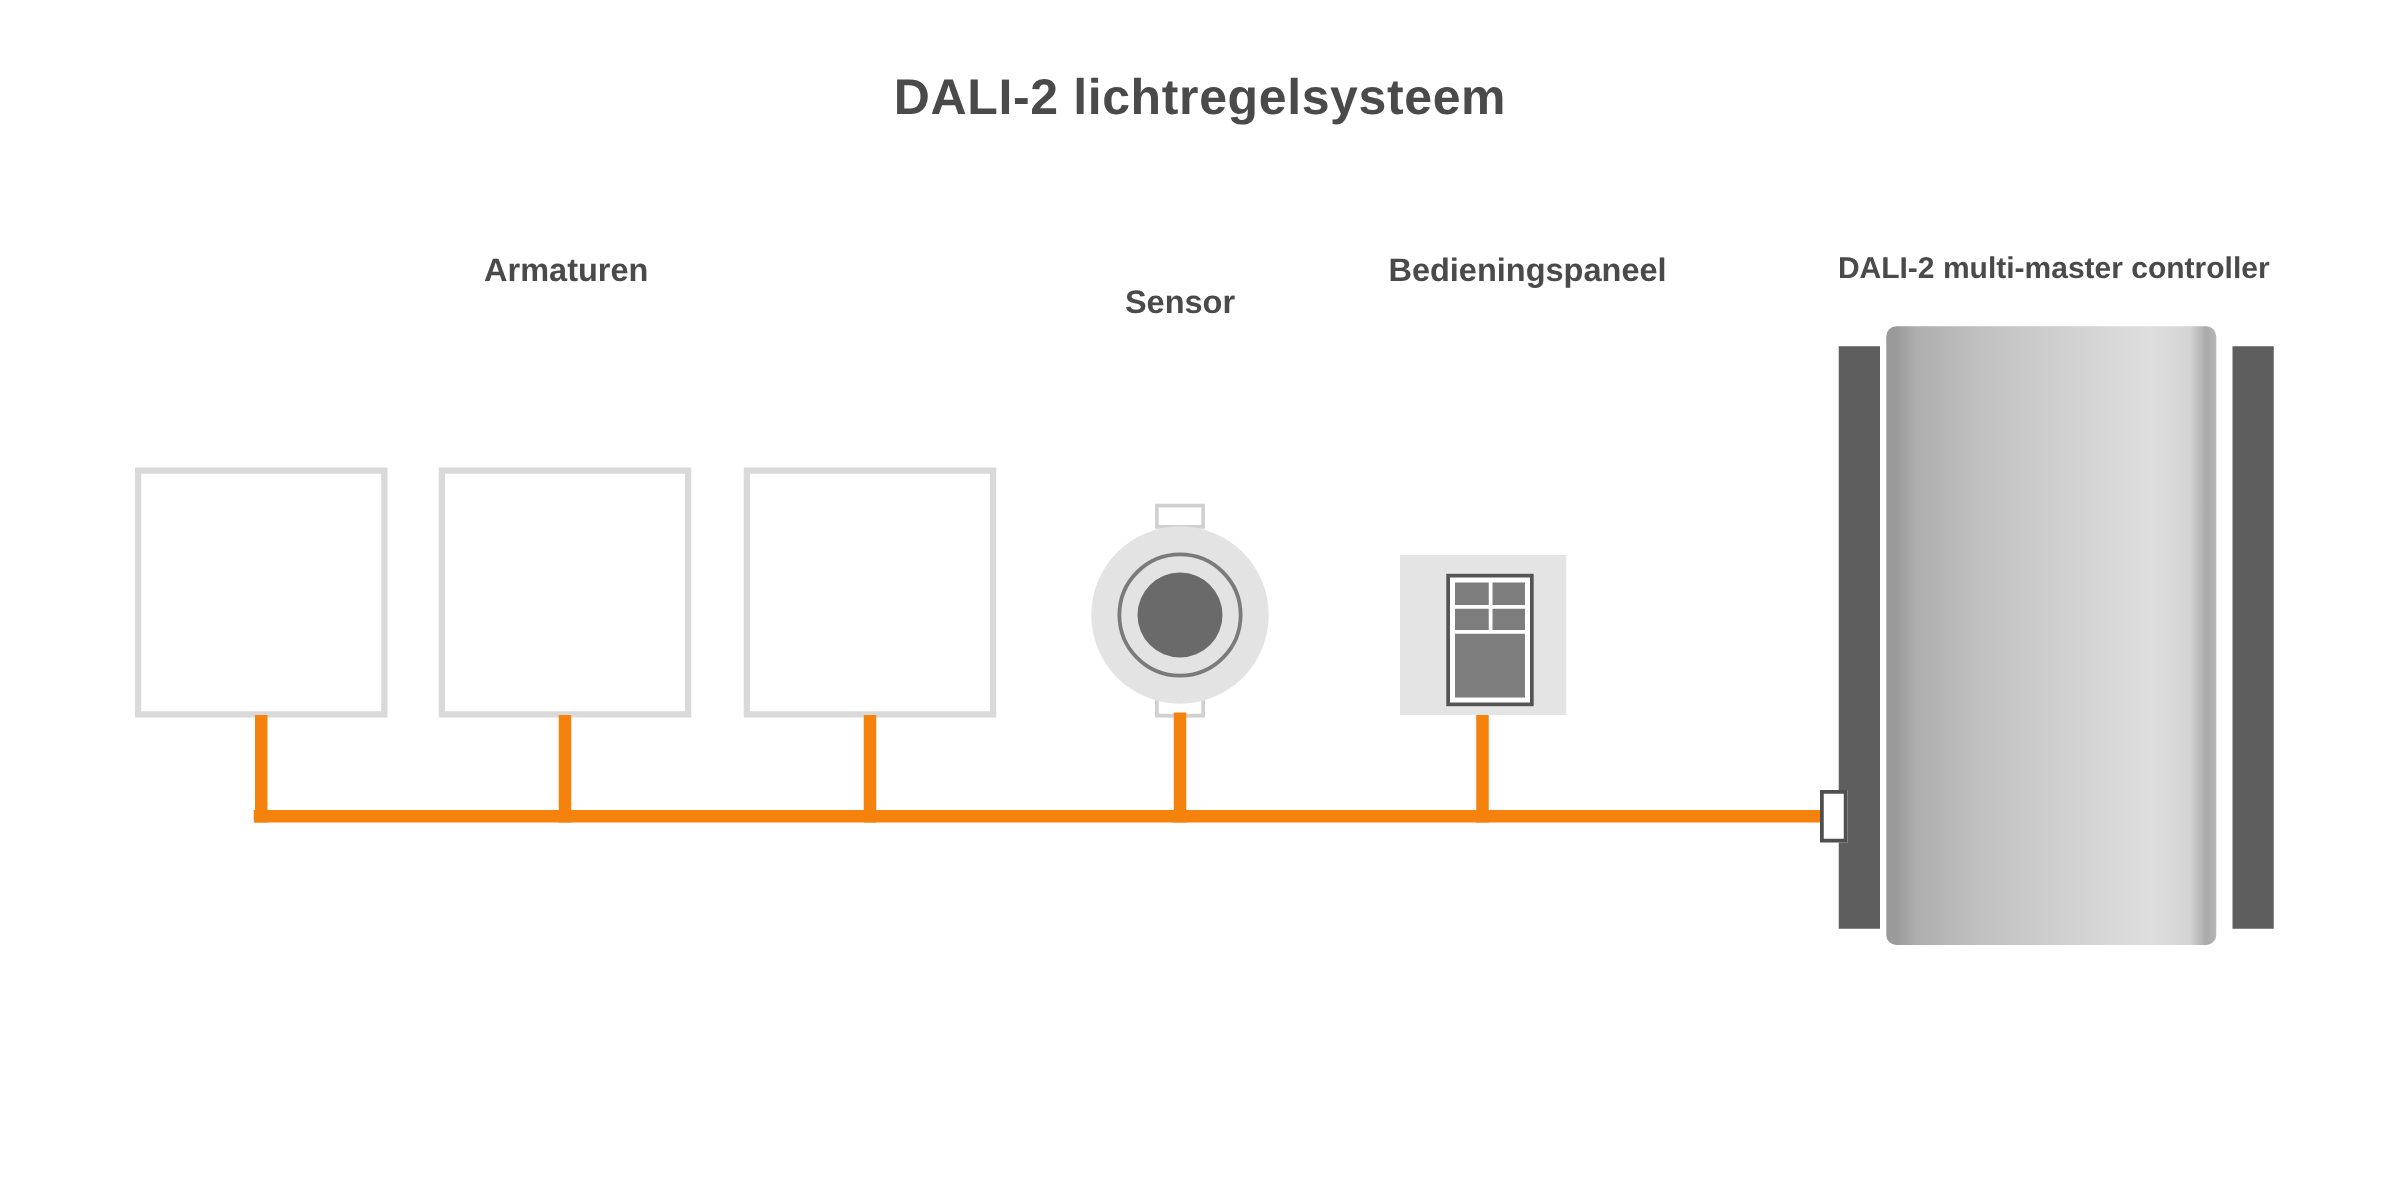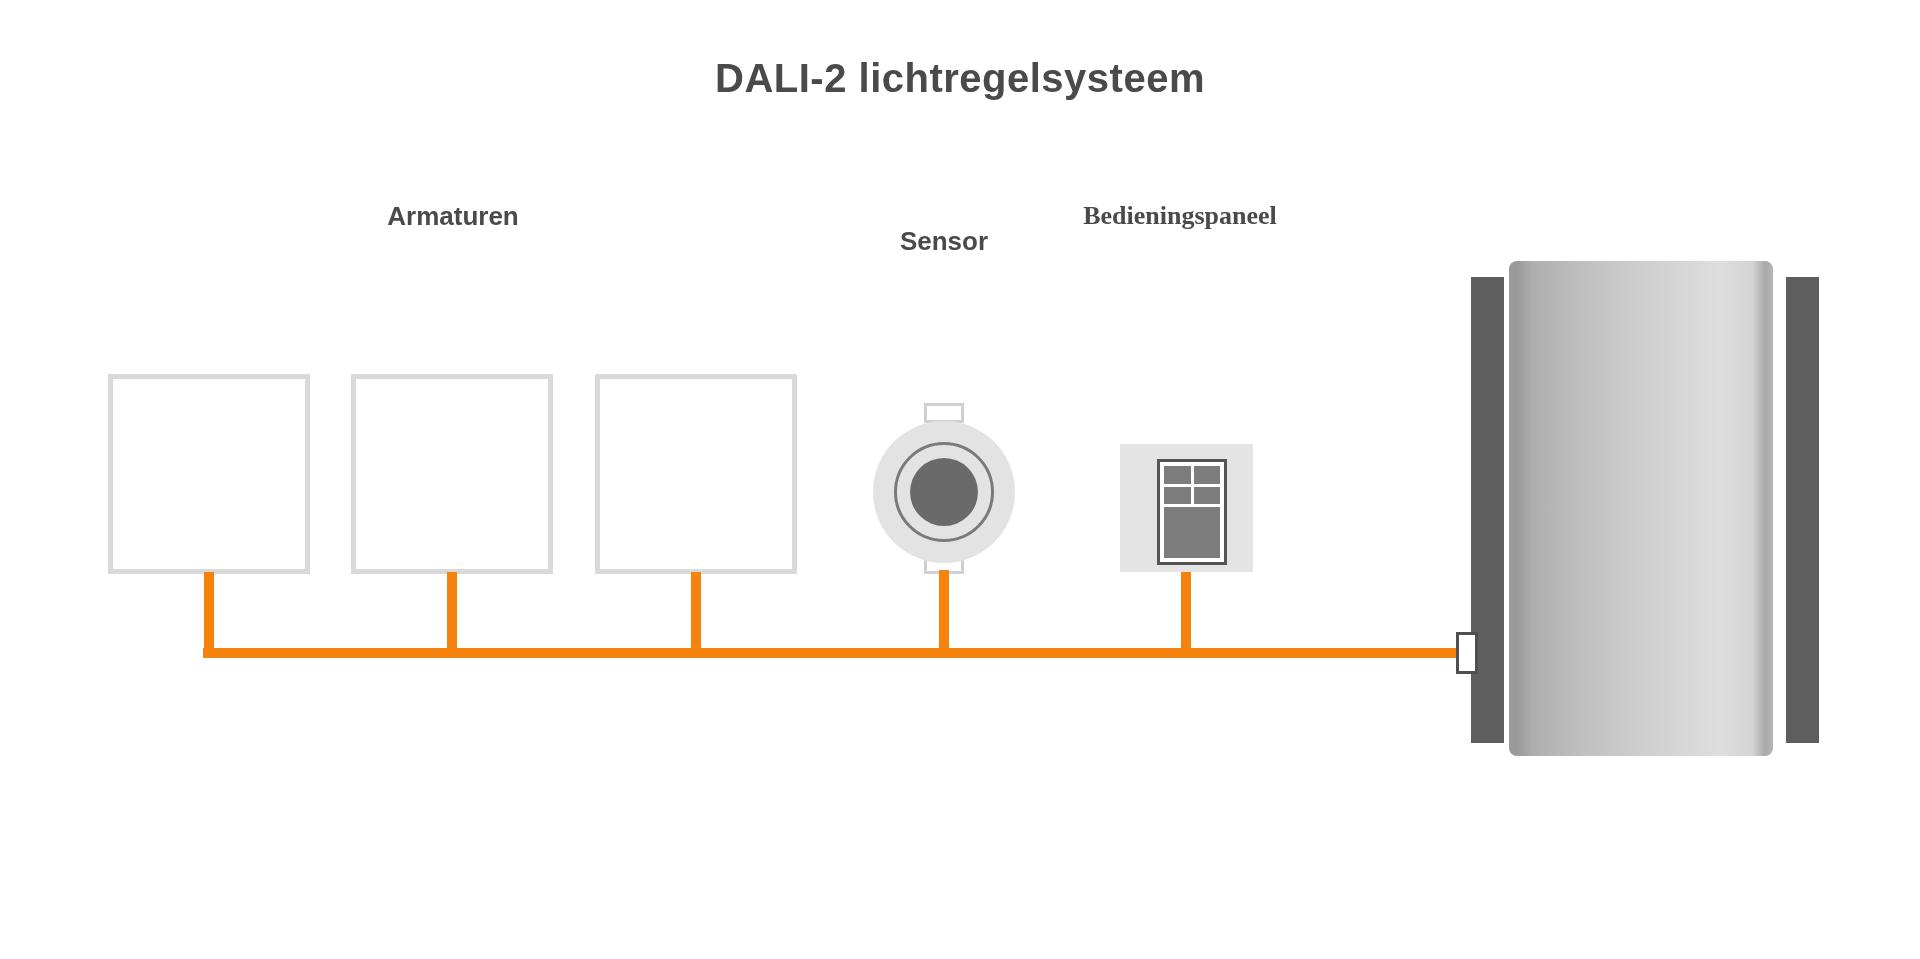--- a/index.html
+++ b/index.html
@@ -11,21 +11,21 @@
     position:absolute;top:56px;left:0;width:100%;margin:0;
     text-align:center;font-size:40px;font-weight:bold;
     color:var(--text,#474747);letter-spacing:.5px;
   }
   .label{
     position:absolute;top:201px;transform:translateX(-50%);
     font-size:26px;font-weight:bold;color:var(--text,#4d4d4d);white-space:nowrap;
   }
   .label-armaturen{left:453px;}
   .label-sensor{left:944px;margin-top:25px;}
-  .label-paneel{left:1180px;font-family:Liberation Serif, serif;}
+  .label-paneel{left:1222px;}
   .label-controller{left:1643px;font-size:24px;}
 
   
   .fixture{
     position:absolute;top:374px;width:192px;height:190px;
     background:#fff;border:5px solid var(--fixture-border,#d9d9d9);
   }
   .fixture-1{left:108px;} .fixture-2{left:351px;} .fixture-3{left:595px;}
 
   
@@ -101,20 +101,21 @@
 </head>
 <body>
 
 <div class="canvas">
 
   <h1 class="title">DALI-2 lichtregelsysteem</h1>
 
   <div class="label label-armaturen">Armaturen</div>
   <div class="label label-sensor">Sensor</div>
   <div class="label label-paneel">Bedieningspaneel</div>
+  <div class="label label-controller">DALI-2 multi-master controller</div>
 
   <div class="fixture fixture-1"></div>
   <div class="fixture fixture-2"></div>
   <div class="fixture fixture-3"></div>
 
   <div class="bus-v drop-1"></div>
   <div class="bus-v drop-2"></div>
   <div class="bus-v drop-3"></div>
   <div class="bus-v drop-sensor"></div>
   <div class="bus-v drop-paneel"></div>

